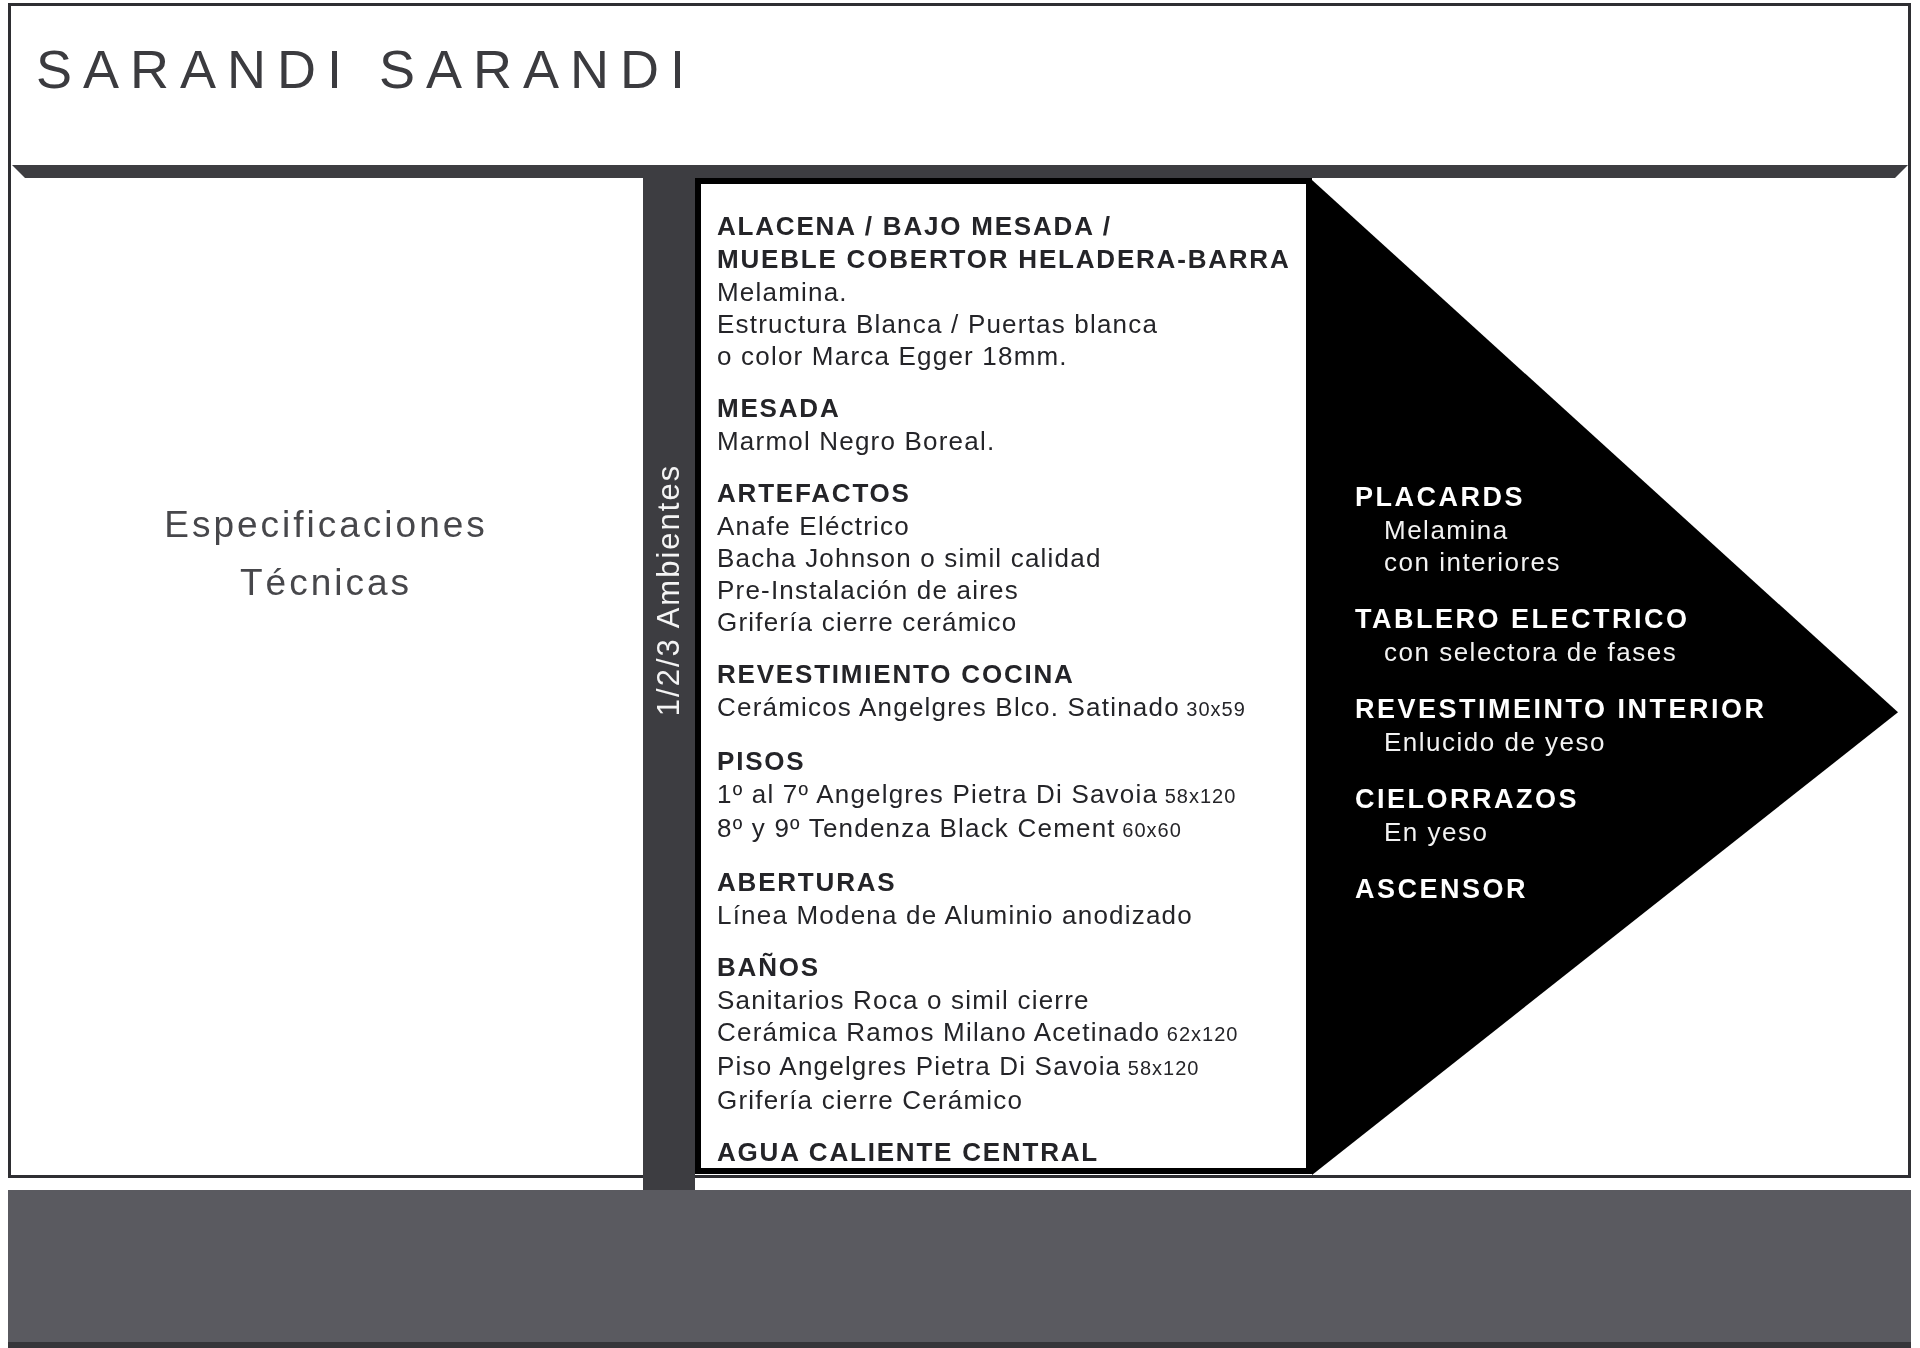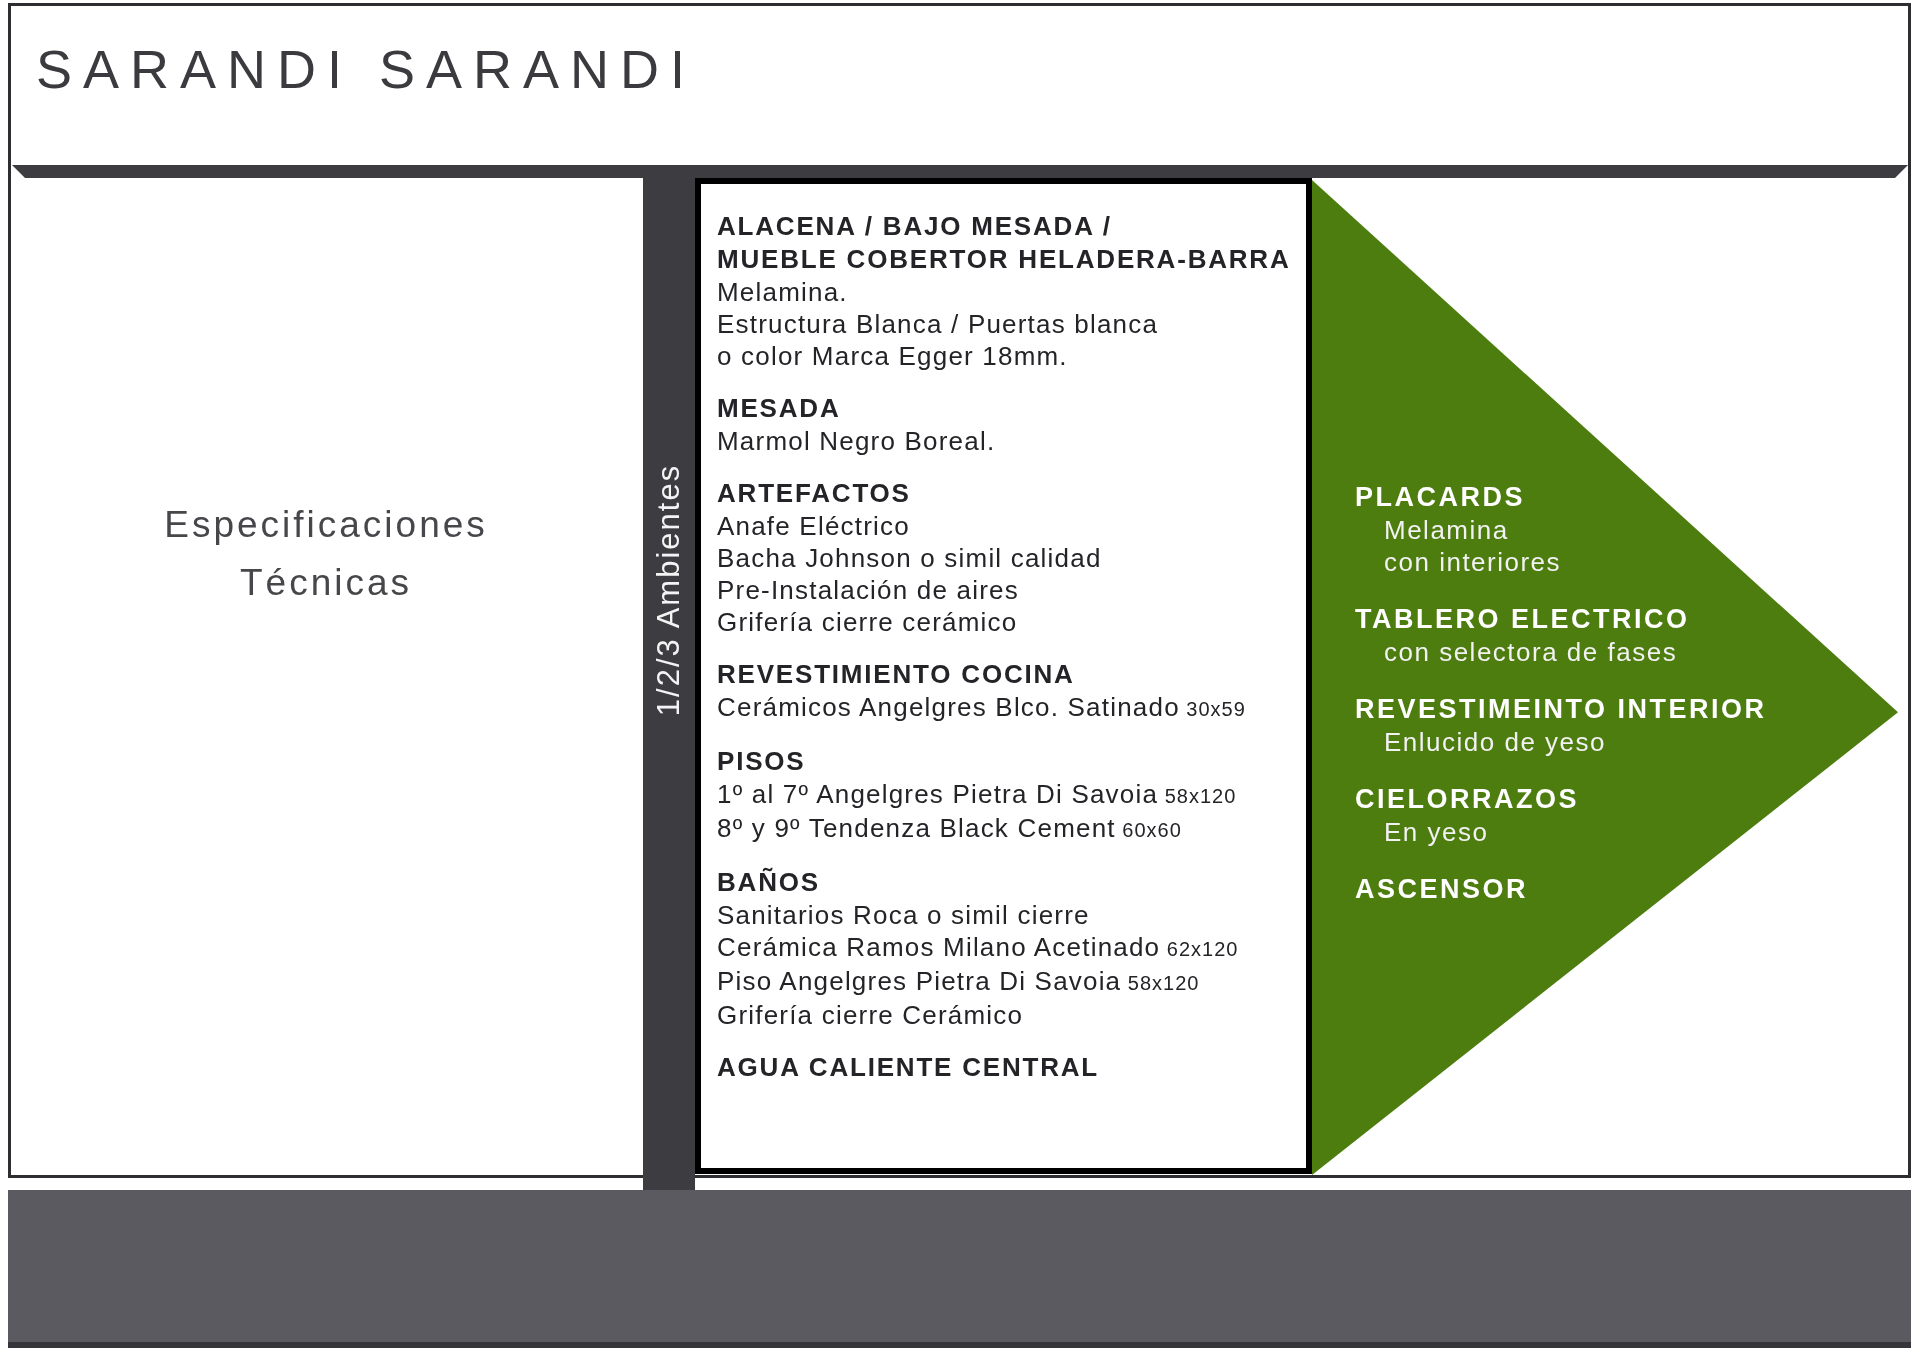--- a/index.html
+++ b/index.html
@@ -24,21 +24,21 @@
               font-size:37px;line-height:58px;letter-spacing:3px;color:#47474b;}
 
   #spec-box{position:absolute;left:695px;top:178px;width:617px;height:996px;background:#fff;
             border:6px solid #000000;box-sizing:border-box;padding:26px 0 0 16px;overflow:hidden;}
   .spec-section{margin-bottom:20px;}
   .spec-heading{font-size:26px;font-weight:bold;letter-spacing:1.8px;color:#242428;
                 line-height:33px;white-space:nowrap;}
   .spec-line{font-size:26px;letter-spacing:1.2px;color:#242428;line-height:32px;white-space:nowrap;}
   .spec-size{font-size:20px;letter-spacing:1px;}
 
-  #triangle{position:absolute;left:1312px;top:180px;width:586px;height:995px;background:#4d7c0f;
+  #triangle{position:absolute;left:1312px;top:180px;width:586px;height:995px;background:#000000;
             clip-path:polygon(0 0,100% 53.5%,0 100%);}
   #tri-items{position:absolute;left:43px;top:300px;}
   .tri-item{margin-bottom:24px;}
   .tri-title{font-size:27px;font-weight:bold;letter-spacing:2.5px;color:#ffffff;
              line-height:34px;white-space:nowrap;}
   .tri-line{font-size:26px;letter-spacing:1.5px;color:#f2f2f2;line-height:32px;white-space:nowrap;margin-left:29px;}
 
   #footer{position:absolute;left:8px;top:1190px;width:1903px;height:152px;background:#5a5a60;}
   #footer-strip{position:absolute;left:8px;top:1342px;width:1903px;height:6px;background:#36363a;}
 </style>
@@ -88,20 +88,24 @@
         <div class="spec-section">
           <div class="spec-heading">REVESTIMIENTO COCINA</div>
           <div class="spec-line"><span>Cerámicos Angelgres Blco. Satinado</span><span class="spec-size"> 30x59</span></div>
         </div>
         <div class="spec-section">
           <div class="spec-heading">PISOS</div>
           <div class="spec-line"><span>1º al 7º Angelgres Pietra Di Savoia</span><span class="spec-size"> 58x120</span></div>
           <div class="spec-line"><span>8º y 9º Tendenza Black Cement</span><span class="spec-size"> 60x60</span></div>
         </div>
         <div class="spec-section">
+          <div class="spec-heading">ABERTURAS</div>
+          <div class="spec-line"><span>Línea Modena de Aluminio anodizado</span></div>
+        </div>
+        <div class="spec-section">
           <div class="spec-heading">BAÑOS</div>
           <div class="spec-line"><span>Sanitarios Roca o simil cierre</span></div>
           <div class="spec-line"><span>Cerámica Ramos Milano Acetinado</span><span class="spec-size"> 62x120</span></div>
           <div class="spec-line"><span>Piso Angelgres Pietra Di Savoia</span><span class="spec-size"> 58x120</span></div>
           <div class="spec-line"><span>Grifería cierre Cerámico</span></div>
         </div>
         <div class="spec-section">
           <div class="spec-heading">AGUA CALIENTE CENTRAL</div>
         </div>
       </div>

